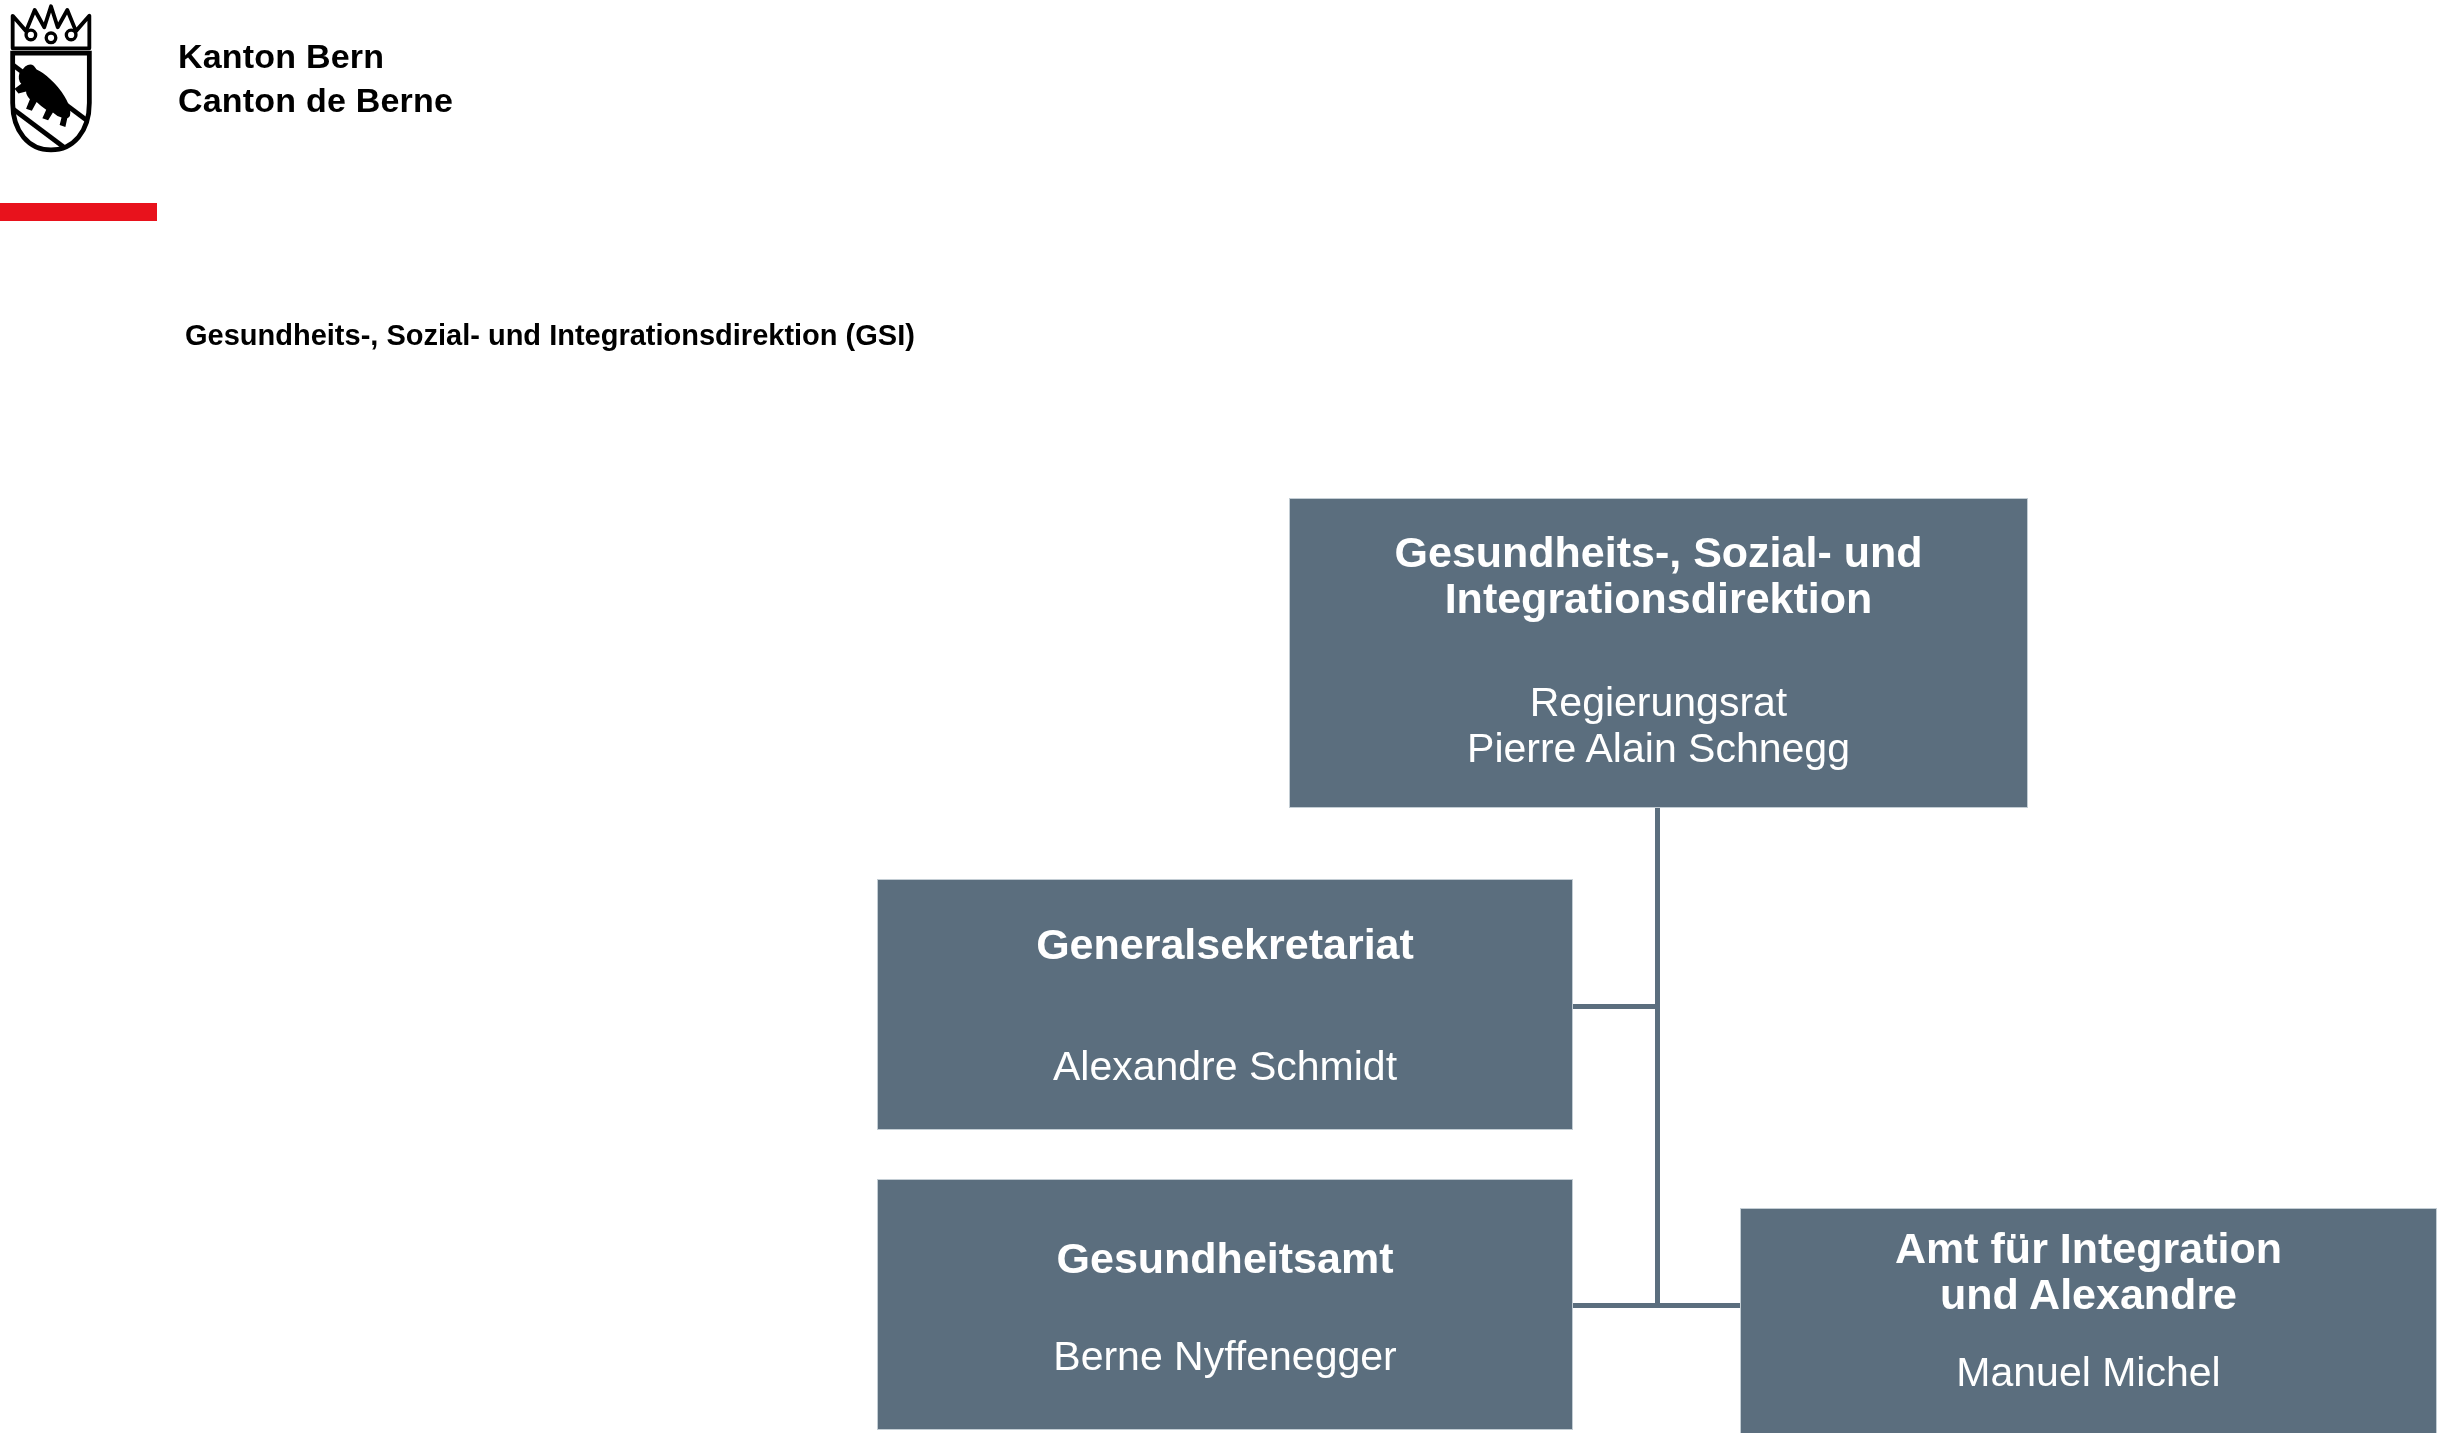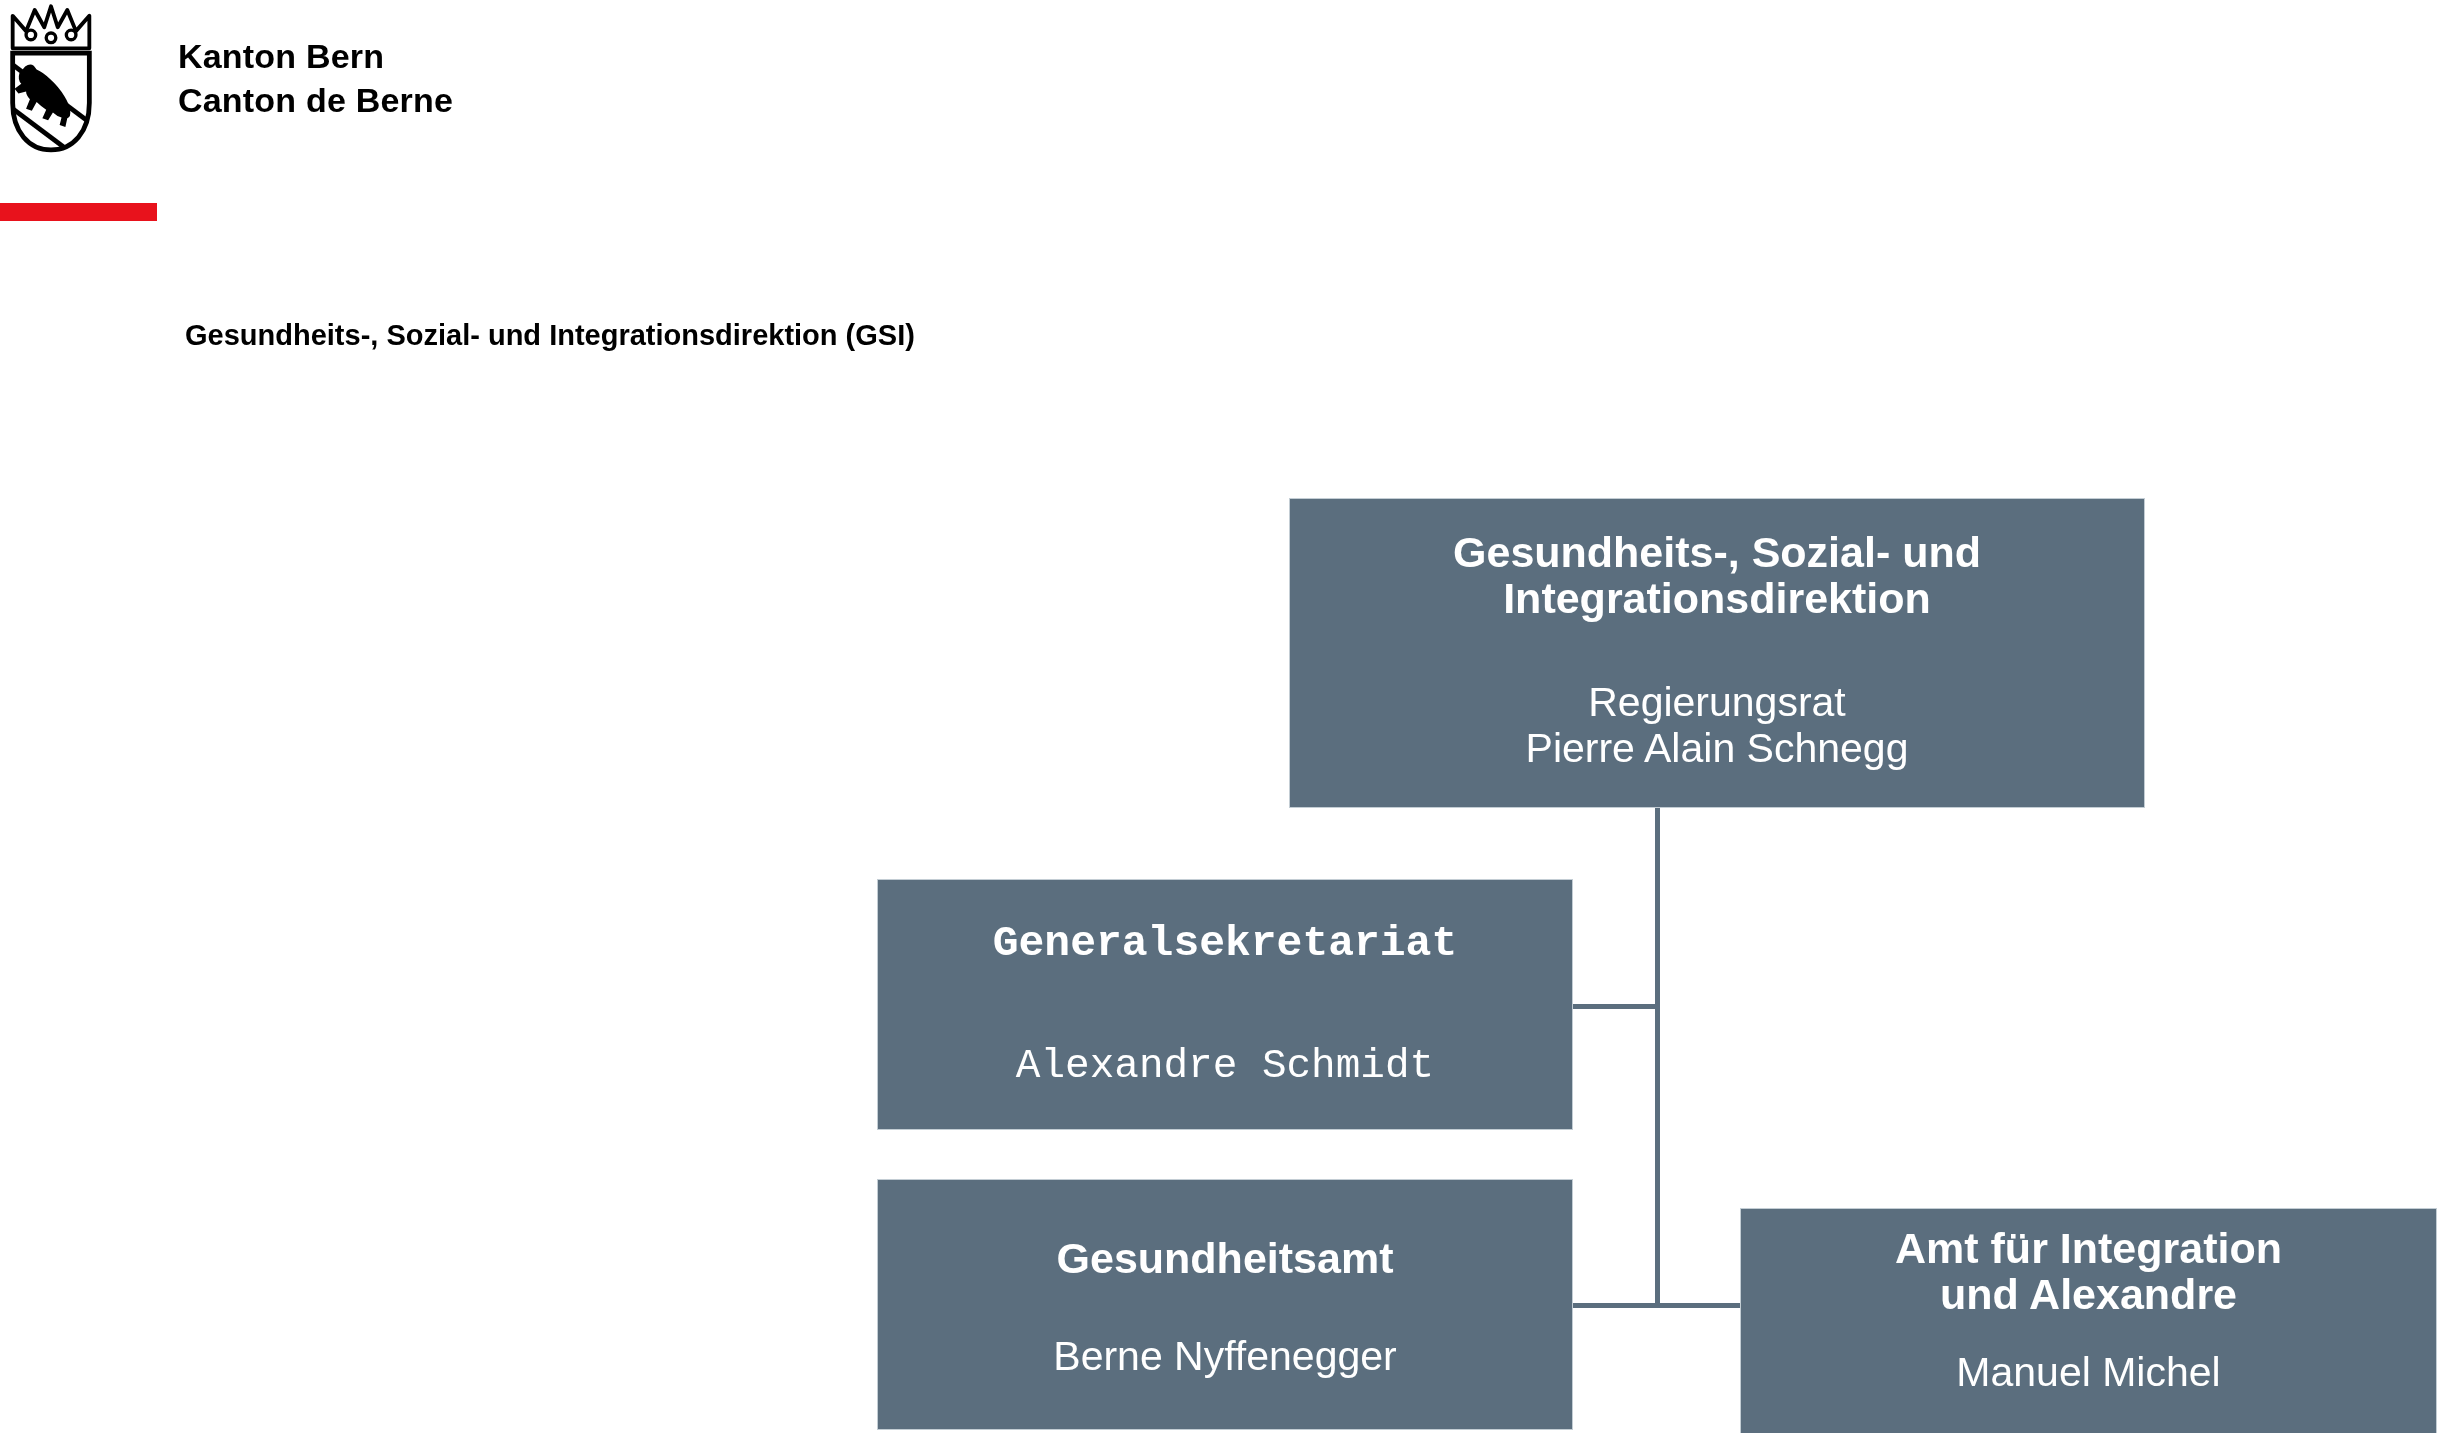--- a/index.html
+++ b/index.html
@@ -57,22 +57,22 @@
     color: #ffffff;
     text-align: center;
     display: flex;
     flex-direction: column;
     justify-content: space-between;
     border: 1px solid #c3cdd4;
   }
   .node .box-title { font-weight: bold; font-size: 43px; line-height: 46px; }
   .node .box-person { font-weight: normal; font-size: 41px; line-height: 46px; }
 
-  .node-root { left: 1289px; top: 498px; width: 856px; height: 310px; padding: 30px 12px 36px; text-align: center; }
-  .node-gs   { left: 877px;  top: 879px;  width: 696px; height: 251px; padding: 41px 2px 40px; font-family: Liberation Mono, monospace; }
+  .node-root { left: 1289px; top: 498px; width: 739px; height: 310px; padding: 30px 12px 36px; text-align: center; }
+  .node-gs   { left: 877px;  top: 879px;  width: 696px; height: 251px; padding: 41px 2px 40px; }
   .node-ga   { left: 877px;  top: 1179px; width: 696px; height: 251px; padding: 55px 10px 50px; }
   .node-amt  { left: 1740px; top: 1208px; width: 697px; height: 250px; padding: 16px 10px 0;
                justify-content: flex-start; }
   .node-amt .box-person { margin-top: 32px; }
 
   
   .conn { position: absolute; }
   .conn-trunk { left: 1655px; top: 807px;  width: 5px;   height: 501px; }
   .conn-h1    { left: 1572px; top: 1004px; width: 88px;  height: 5px; }
   .conn-h2    { left: 1572px; top: 1303px; width: 169px; height: 5px; }

